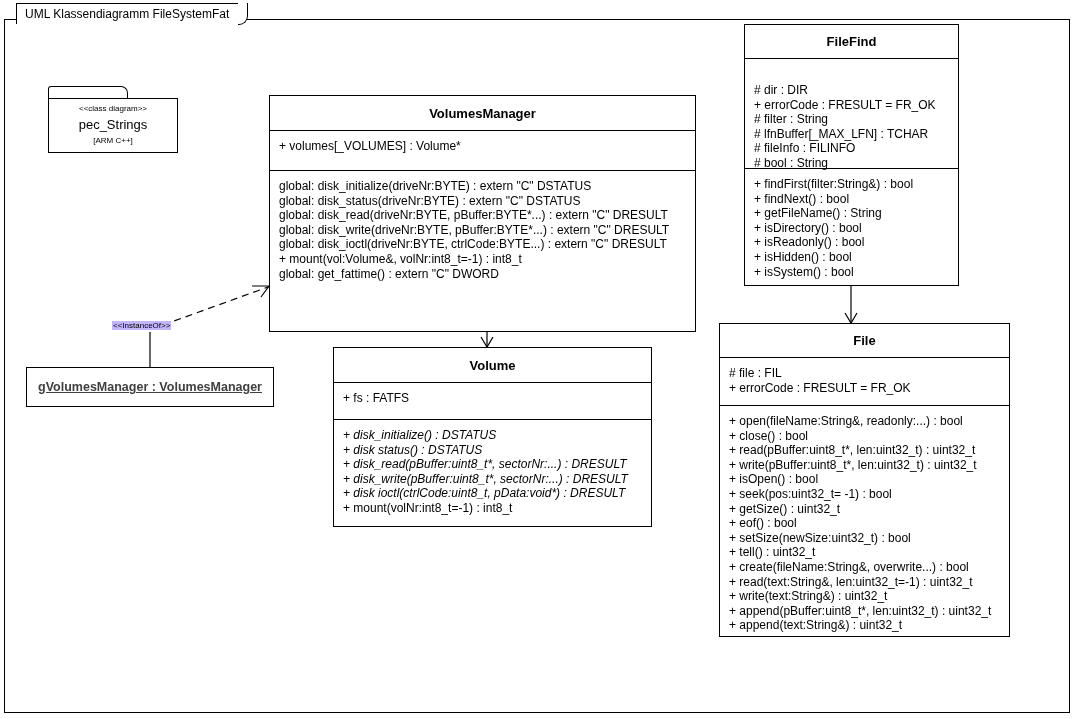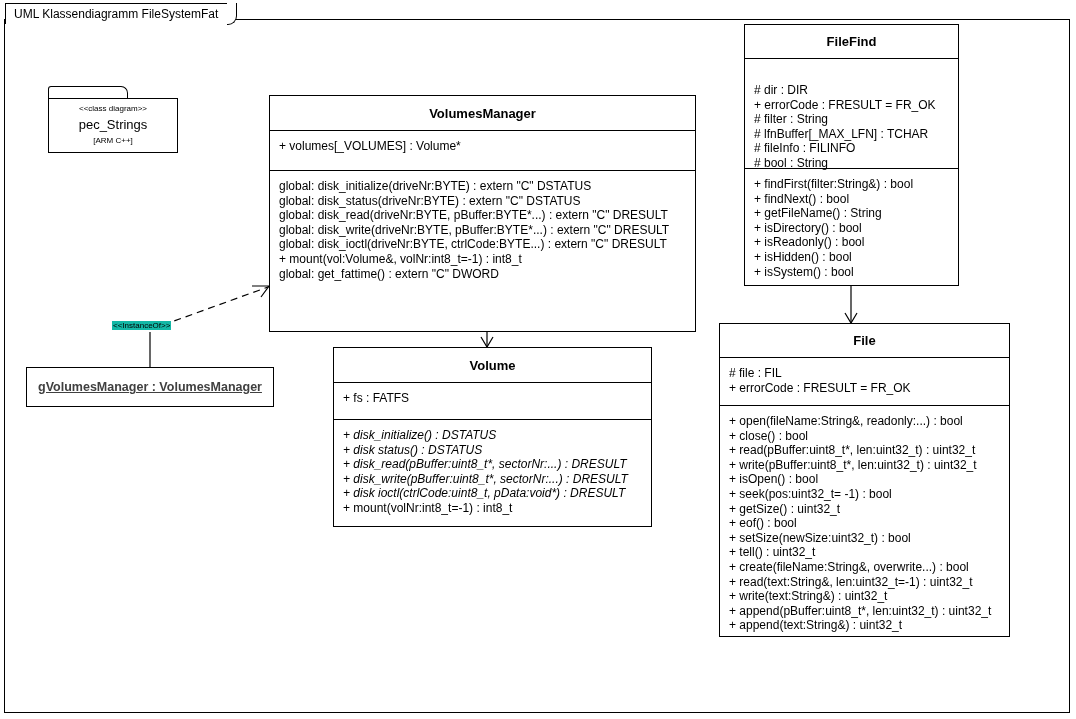--- a/index.html
+++ b/index.html
@@ -25,21 +25,21 @@
     top: 19px;
     width: 1066px;
     height: 694px;
     border: 1px solid #000;
     box-sizing: border-box;
     background: #fff;
   }
   
   .title-tab {
     position: absolute;
-    left: 5px;
+    left: 16px;
     top: 3px;
     height: 21px;
     box-sizing: border-box;
     border: 1px solid #000;
     border-bottom: none;
     background: #fff;
     padding: 0 10px 0 8px;
     line-height: 21px;
     font-size: 12px;
     color: #000;
@@ -168,21 +168,21 @@
     height: 719px;
     z-index: 2;
     pointer-events: none;
   }
   .stereo-label {
     position: absolute;
     font-size: 8px;
     color: #000;
     white-space: nowrap;
     z-index: 4;
-    background: #14b8a6;
+    background: #c4b5fd;
     padding: 0 1px;
   }
 </style>
 </head>
 <body>
 
 <div id="canvas">
 
   <div class="frame"></div>
 

